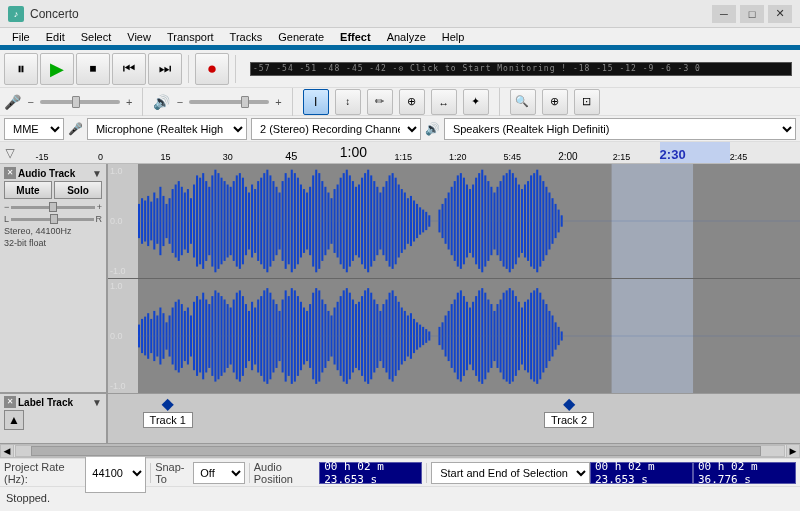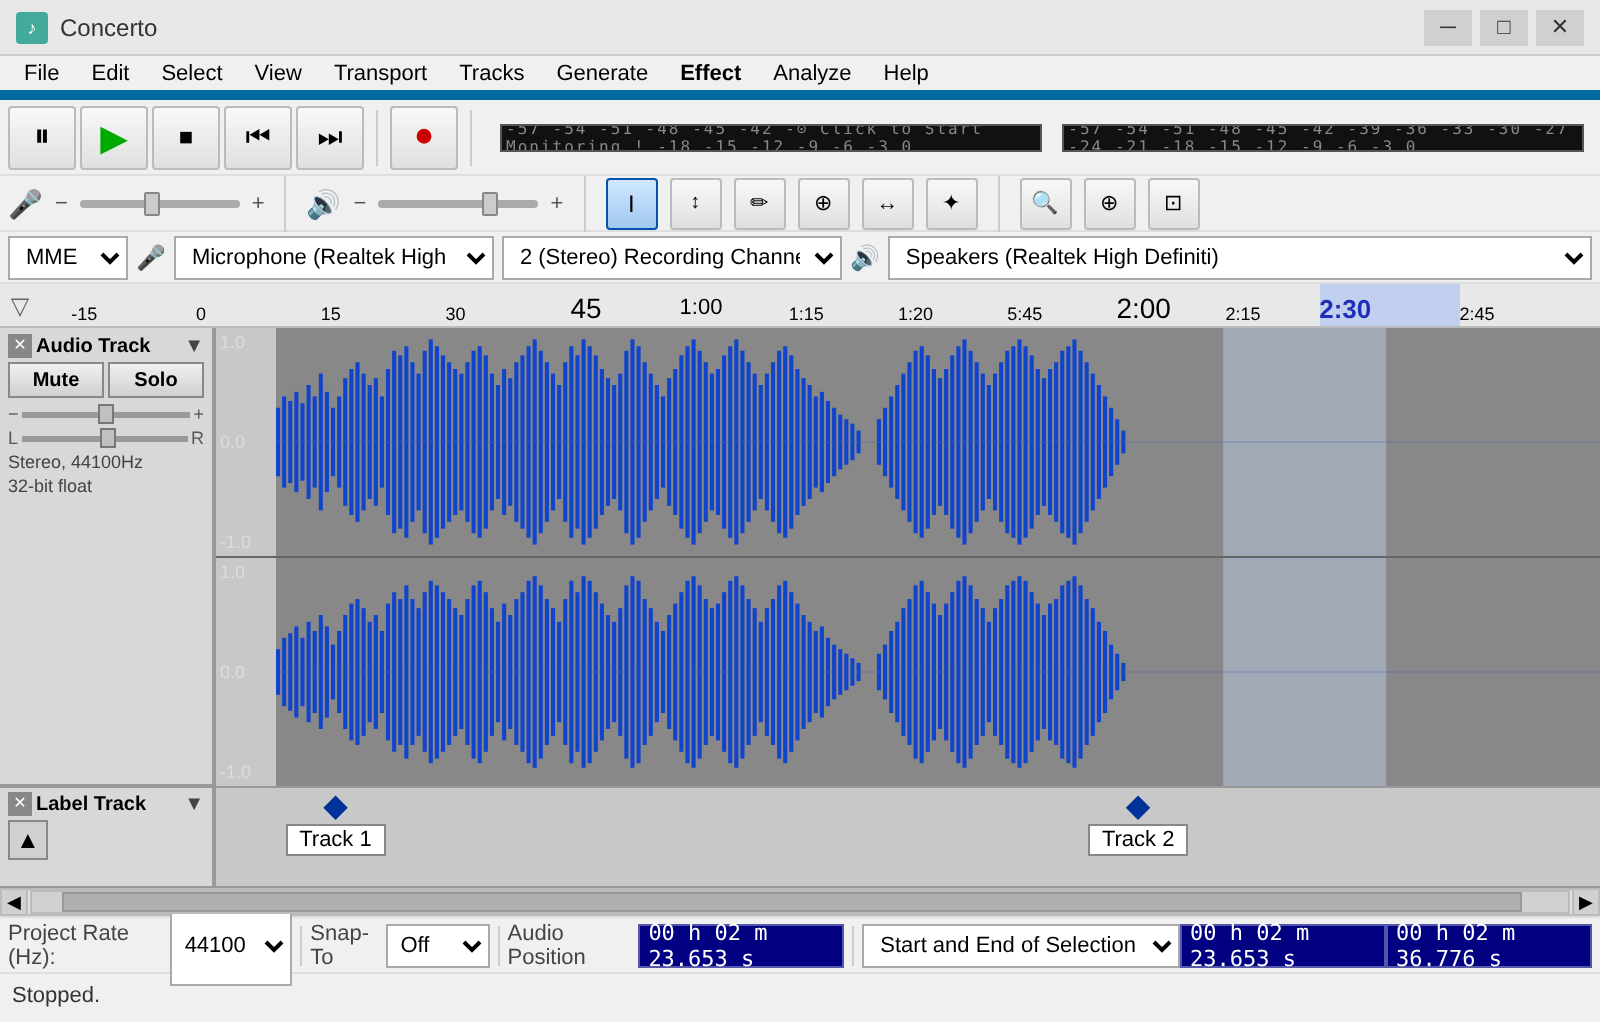--- a/index.html
+++ b/index.html
@@ -141,26 +141,23 @@
 <div class="toolbar-row">
   <button class="toolbar-btn" style="font-size:16px">⏸</button>
   <button class="toolbar-btn" style="color:#00aa00; font-size:18px">▶</button>
   <button class="toolbar-btn" style="font-size:14px">⏹</button>
   <button class="toolbar-btn" style="font-size:14px">⏮</button>
   <button class="toolbar-btn" style="font-size:14px">⏭</button>
   <div class="toolbar-separator"></div>
   <button class="toolbar-btn record-btn" style="font-size:16px">⏺</button>
   <div class="toolbar-separator"></div>
 
-  <div style="flex:1; display:flex; flex-direction:row; gap:2px; margin-left:4px;">
+  <div style="flex:1; display:flex; flex-direction:column; gap:2px; margin-left:4px;">
     <div class="vu-row">
       <span style="color:#888; font-size:8px; font-family:monospace; letter-spacing:1px;">-57 -54 -51 -48 -45 -42 -⊙ Click to Start Monitoring ! -18 -15 -12  -9  -6  -3   0</span>
-    </div>
-    <div class="vu-row">
-      <span style="color:#888; font-size:8px; font-family:monospace; letter-spacing:1px;">-57 -54 -51 -48 -45 -42 -39 -36 -33 -30 -27 -24 -21 -18 -15 -12  -9  -6  -3   0</span>
     </div>
   </div>
 </div>
 
 <div style="display:flex; background:#f0f0f0; border-bottom:1px solid #ddd; height:28px; align-items:center; padding:0 4px; gap:6px;">
 
   <span style="font-size:14px;">🎤</span>
   <span style="font-size:11px; color:#555;">−</span>
   <div style="width:80px; height:4px; background:#aaa; border-radius:2px; position:relative;">
     <div style="width:8px; height:12px; background:#ccc; border:1px solid #888; position:absolute; top:-4px; left:40%; border-radius:1px;"></div>
@@ -207,26 +204,26 @@
 
 <div class="timeline-ruler">
   <div class="ruler-arrow">▽</div>
   <div class="ruler-scale">
     <div style="position:relative; width:100%; height:22px;">
 
       <span style="position:absolute; left:2%; font-size:9px; bottom:2px;">-15</span>
       <span style="position:absolute; left:10%; font-size:9px; bottom:2px;">0</span>
       <span style="position:absolute; left:18%; font-size:9px; bottom:2px;">15</span>
       <span style="position:absolute; left:26%; font-size:9px; bottom:2px;">30</span>
-      <span style="position:absolute; left:34%; font-size:14px; bottom:2px;">45</span>
-      <span style="position:absolute; left:41%; font-size:11px; bottom:4px;">1:00</span>
+      <span style="position:absolute; left:34%; font-size:11px; bottom:2px;">45</span>
+      <span style="position:absolute; left:41%; font-size:14px; bottom:4px;">1:00</span>
       <span style="position:absolute; left:48%; font-size:9px; bottom:2px;">1:15</span>
       <span style="position:absolute; left:55%; font-size:9px; bottom:2px;">1:20</span>
       <span style="position:absolute; left:62%; font-size:9px; bottom:2px;">5:45</span>
-      <span style="position:absolute; left:69%; font-size:14px; bottom:2px;">2:00</span>
+      <span style="position:absolute; left:69%; font-size:10px; bottom:2px;">2:00</span>
       <span style="position:absolute; left:76%; font-size:9px; bottom:2px;">2:15</span>
       <span style="position:absolute; left:82%; font-size:13px; bottom:2px; font-weight:bold; color:#000099;">2:30</span>
       <span style="position:absolute; left:91%; font-size:9px; bottom:2px;">2:45</span>
 
       <div style="position:absolute; left:82%; width:9%; height:100%; background:#6699ff; opacity:0.3; top:0;"></div>
     </div>
   </div>
 </div>
 
 <div style="display:flex; height:230px; background:#c8c8c8; border-bottom:1px solid #999; position:relative;">

